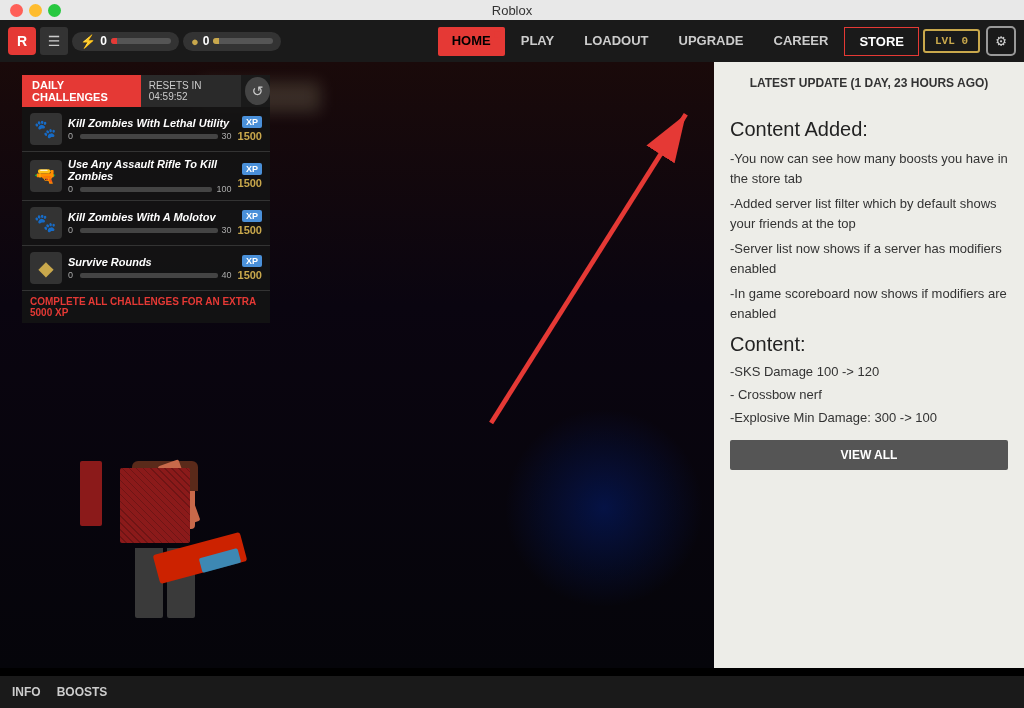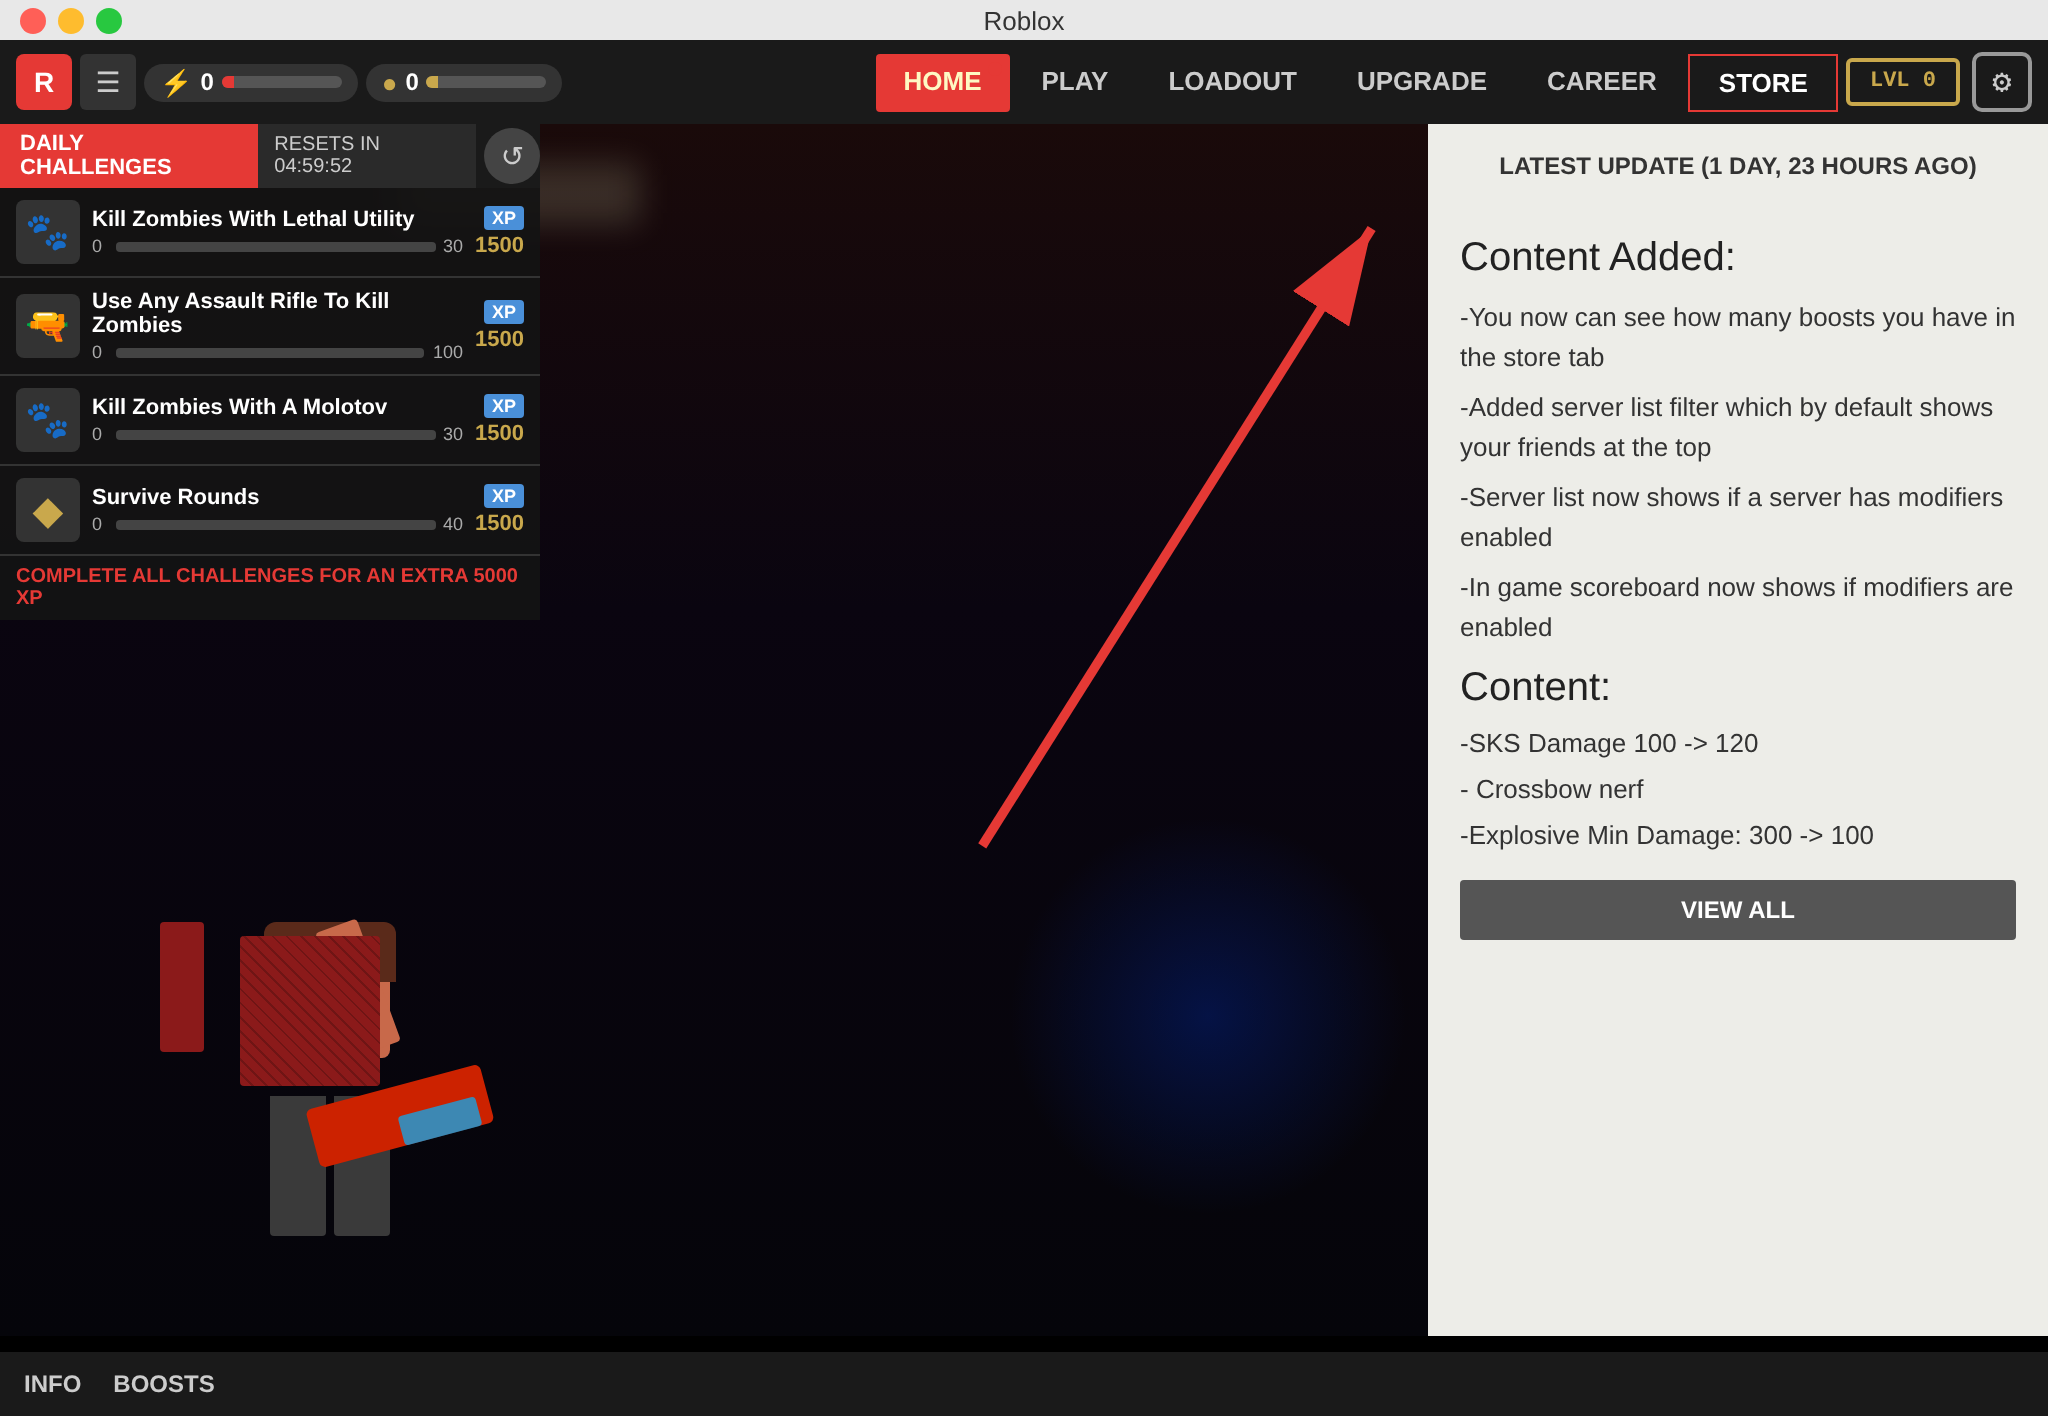--- a/index.html
+++ b/index.html
@@ -100,21 +100,21 @@
       padding: 6px 14px;
       color: #ccc;
       font-size: 13px;
       font-weight: bold;
       cursor: pointer;
       text-transform: uppercase;
       position: relative;
     }
     .nav-menu-item.active {
       background: #e53935;
-      color: #fef9c3;
+      color: #000000;
       border-radius: 2px;
     }
     .nav-menu-item.highlighted {
       color: white;
       border: 1px solid #e53935;
     }
     .nav-notif-dot {
       width: 7px; height: 7px;
       background: #e53935;
       border-radius: 50%;
@@ -159,23 +159,24 @@
     .game-bg {
       position: absolute;
       top: 0; left: 0;
       width: 100%; height: 100%;
       background: linear-gradient(to bottom, #1a0a0a 0%, #0a0510 40%, #05050a 100%);
     }
 
     
     .challenges-panel {
       position: absolute;
-      top: 0; left: 0;
+      top: 13px; left: 0;
       width: 270px;
       z-index: 10;
+      padding-left: 22px;
     }
     .challenges-header {
       display: flex;
       align-items: center;
       background: #1a1a1a;
       padding: 0;
       height: 32px;
     }
     .challenges-title {
       background: #e53935;
@@ -224,20 +225,21 @@
       flex-shrink: 0;
     }
     .challenge-info {
       flex: 1;
     }
     .challenge-name {
       color: white;
       font-size: 11px;
       font-weight: bold;
       margin-bottom: 2px;
+      font-style: italic;
     }
     .challenge-progress {
       display: flex;
       align-items: center;
       gap: 4px;
     }
     .challenge-prog-label {
       color: #aaa;
       font-size: 9px;
       width: 8px;

